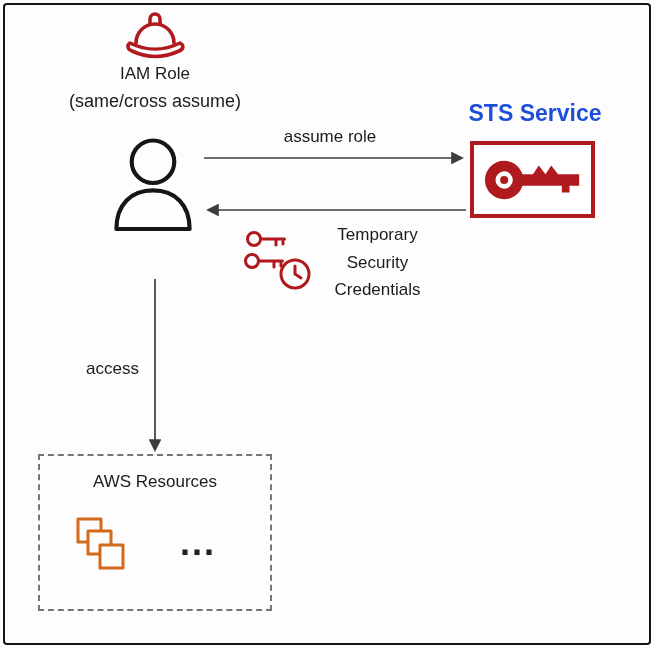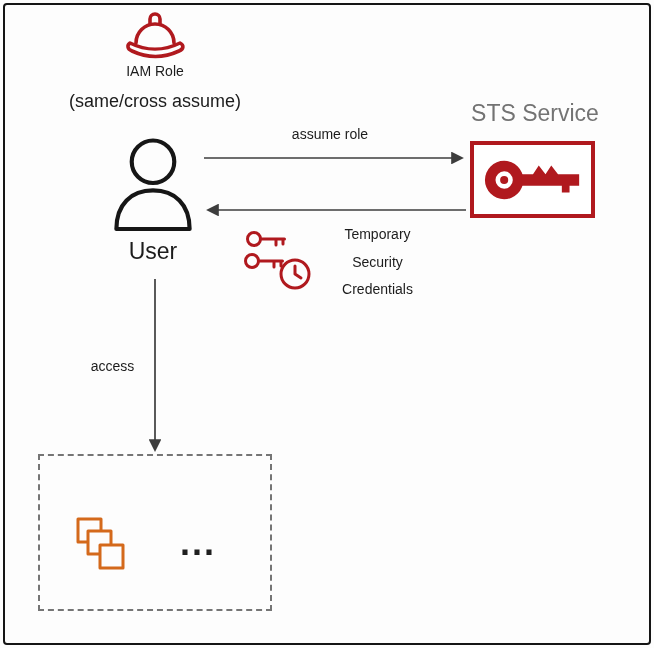--- a/index.html
+++ b/index.html
@@ -17,30 +17,30 @@
     position: absolute;
     inset: 3px;
     border: 2px solid #151515;
     border-radius: 4px;
     pointer-events: none;
   }
   .abs { position: absolute; }
   .label {
     position: absolute;
     text-align: center;
-    font-size: 14px;
+    font-size: 17px;
     color: #1c1c1c;
     line-height: 1.25;
     white-space: nowrap;
   }
   .user-label { font-size: 23px; }
   .sts-title {
     font-size: 23px;
-    font-weight: 400;
-    color: #737373;
+    font-weight: 700;
+    color: #1d4ed8;
   }
   .sts-box {
     position: absolute;
     left: 470px; top: 141px;
     width: 125px; height: 77px;
     border: 4px solid #B0191E;
     box-sizing: border-box;
     display: flex;
     align-items: center;
     justify-content: center;
@@ -93,21 +93,20 @@
   </svg>
   <div class="label" style="left:65px; top:63px; width:180px;">IAM Role</div>
   <div class="label" style="left:25px; top:90px; width:260px; font-size:18px;">(same/cross assume)</div>
 
   <svg class="abs" style="left:109px; top:137px;" width="88" height="95" viewBox="0 0 88 96">
     <g fill="none" stroke="#161616" stroke-width="4.2" stroke-linejoin="round">
       <circle cx="44" cy="25" r="21.5"></circle>
       <path d="M7 93 c0 -25 15 -39 37 -39 c22 0 37 14 37 39 z"></path>
     </g>
   </svg>
-  <div class="label user-label" style="left:103px; top:237px; width:100px;">User</div>
 
   <div class="label" style="left:250px; top:126px; width:160px;">assume role</div>
 
   <div class="label sts-title" style="left:450px; top:99px; width:170px;">STS Service</div>
   <div class="sts-box">
     <svg width="100" height="54" viewBox="0 0 104 56">
       <g fill="#B0191E">
         <path fill-rule="evenodd" d="M22 8 a20 20 0 1 0 0 40 a20 20 0 1 0 0 -40 z M22 19 a9 9 0 1 1 0 18 a9 9 0 1 1 0 -18 z"></path>
         <circle cx="22" cy="28" r="4.2"></circle>
         <path d="M40 22 h12 l6 -9 l7 9 l6 -9 l7 9 h22 v12 h-10 v7 h-8 v-7 h-42 z"></path>
@@ -127,20 +126,21 @@
   </svg>
   <div class="label creds-label" style="left:305px; top:221px; width:145px;">
     <span>Temporary</span>
     <span>Security</span>
     <span>Credentials</span>
   </div>
 
   <div class="label" style="left:70px; top:350px; width:85px;margin-top:8px;">access</div>
 
   <div class="resources-box"></div>
+  <div class="label" style="left:55px; top:471px; width:200px;">AWS Resources</div>
   <svg class="abs" style="left:72px; top:513px;" width="62" height="68" viewBox="0 0 62 64">
     <g fill="#fdfdfd" stroke="#D4691B" stroke-width="3" stroke-linejoin="round">
       <rect x="6" y="4" width="23" height="23"></rect>
       <rect x="16" y="16" width="23" height="23"></rect>
       <rect x="28" y="30" width="23" height="23"></rect>
     </g>
   </svg>
   <div class="dots">...</div>
 
   <div class="frame"></div>

